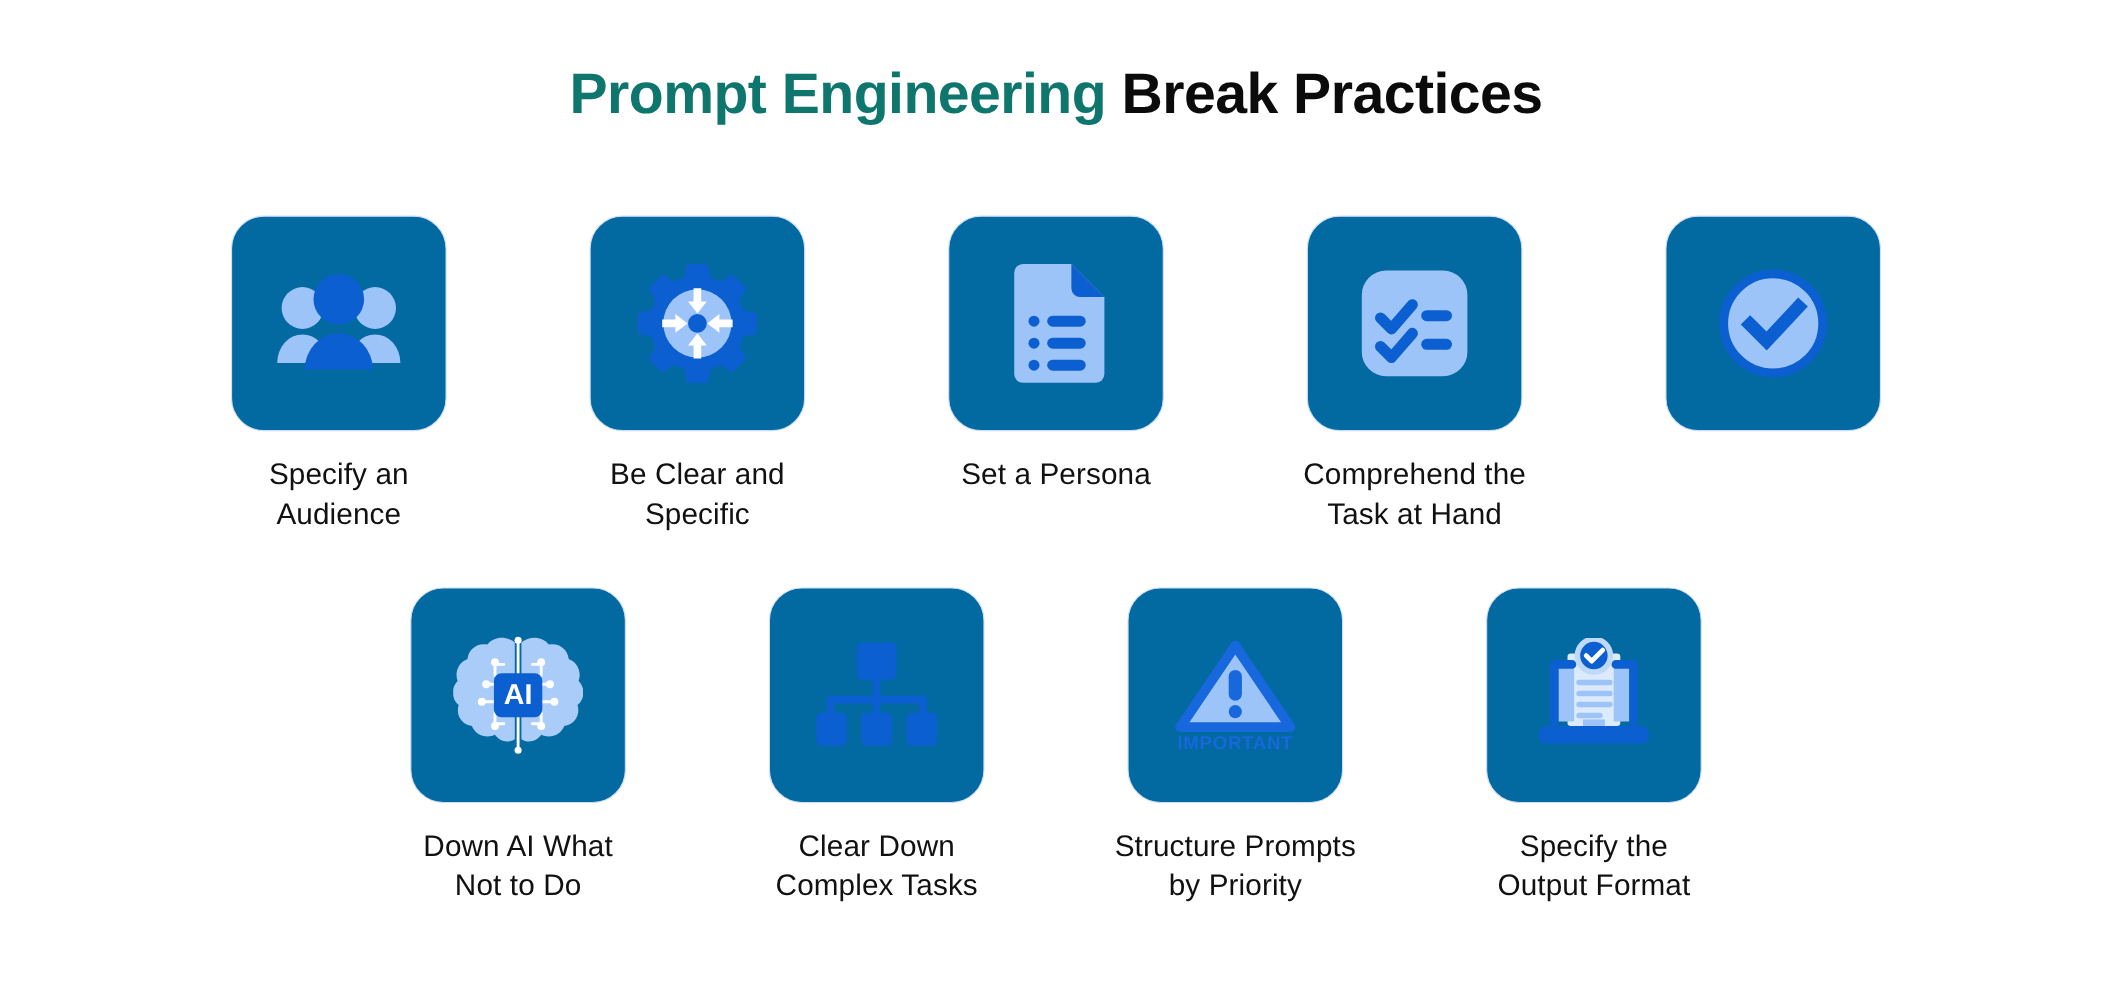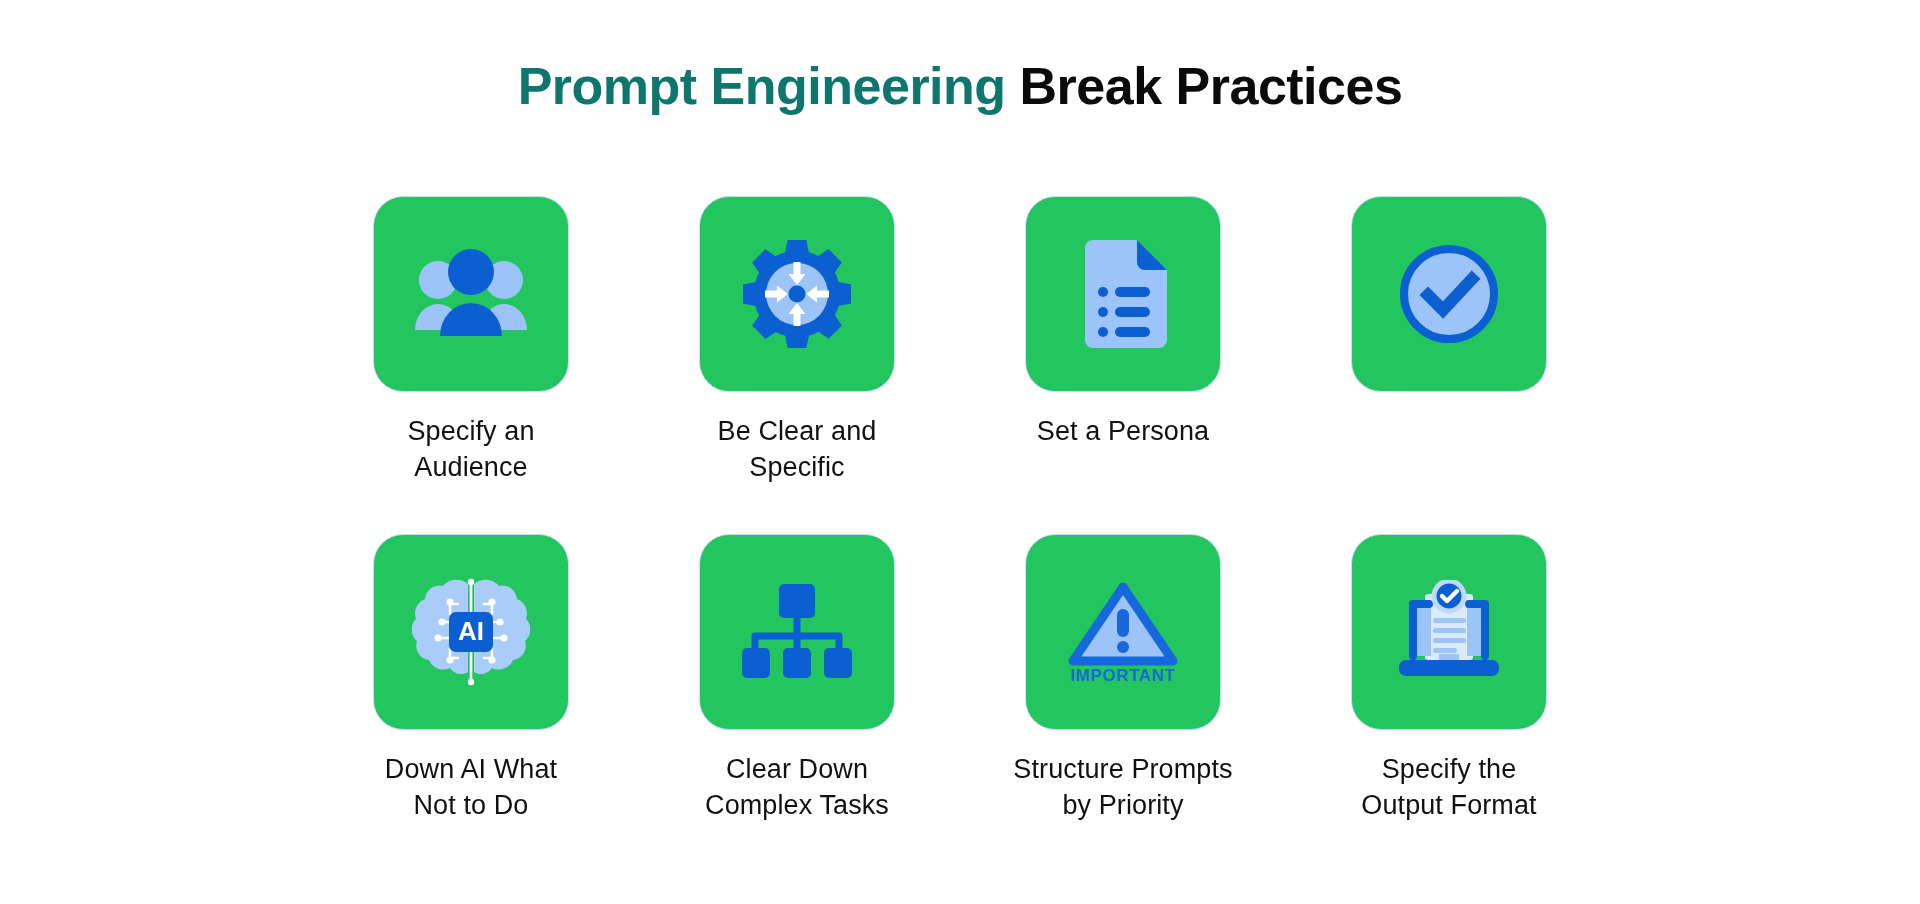--- a/index.html
+++ b/index.html
@@ -45,21 +45,21 @@
     flex-direction:column;
     align-items:center;
     width:326px;
   }
   #row-1 .item { width:326px; }
   #row-2 .item { width:326px; }
 
   .card {
     width:196px; height:196px;
     border-radius:30px;
-    background:#22c55e;
+    background:#0369a1;
     border:1px solid #CBDDFA;
     display:flex;
     align-items:center;
     justify-content:center;
   }
   .card svg { display:block; }
 
   .label {
     margin-top:22px;
     text-align:center;
@@ -126,20 +126,35 @@
             <circle cx="28" cy="74" r="5" fill="#0B5FD0"></circle>
             <rect x="40" y="69" width="35" height="10" rx="5" fill="#0B5FD0"></rect>
             <circle cx="28" cy="94" r="5" fill="#0B5FD0"></circle>
             <rect x="40" y="89" width="35" height="10" rx="5" fill="#0B5FD0"></rect>
           </svg>
         </span>
       </div>
       <div class="label">Set a Persona</div>
     </div>
 
+    <div class="item">
+      <div class="card">
+        <span>
+          <svg width="100" height="100" viewBox="0 0 100 100">
+            <rect x="2" y="2" width="96" height="96" rx="22" fill="#9CC4F8"></rect>
+            <path d="M19 45 L29 55 L48 33" fill="none" stroke="#0B5FD0" stroke-width="10" stroke-linecap="round" stroke-linejoin="round"></path>
+            <rect x="56" y="38" width="28" height="10" rx="5" fill="#0B5FD0"></rect>
+            <path d="M19 71 L29 81 L48 59" fill="none" stroke="#0B5FD0" stroke-width="10" stroke-linecap="round" stroke-linejoin="round"></path>
+            <rect x="56" y="64" width="28" height="10" rx="5" fill="#0B5FD0"></rect>
+          </svg>
+        </span>
+      </div>
+      <div class="label">Comprehend the
+Task at Hand</div>
+    </div>
 
     <div class="item">
       <div class="card">
         <span>
           <svg width="104" height="104" viewBox="0 0 104 104">
             <circle cx="52" cy="52" r="45" fill="#9CC4F8" stroke="#0B5FD0" stroke-width="8"></circle>
             <path d="M31 53 L46 68 L75 37" fill="none" stroke="#0B5FD0" stroke-width="12" stroke-linecap="square" stroke-linejoin="miter"></path>
           </svg>
         </span>
       </div>

